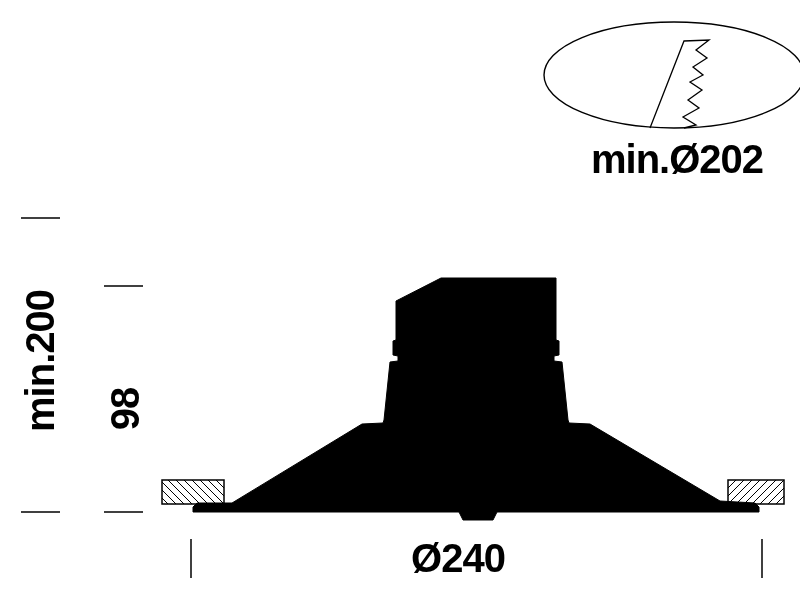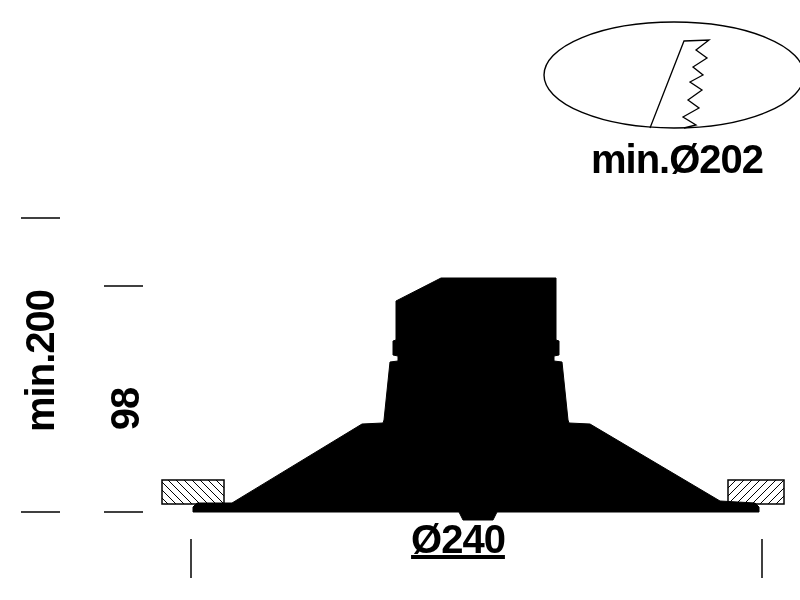--- a/index.html
+++ b/index.html
@@ -28,21 +28,21 @@
     letter-spacing: -1px;
     white-space: nowrap;
   }
   .label.center { text-align: center; }
   .label.vertical { transform: rotate(-90deg); }
   .callout-label { left: 575px; }
   #cutout-min { top: 138px; }
   #cutout-max { top: 178px; }
   #recess-depth { width: 160px; height: 42px; left: -56px; top: 340px; }
   #fixture-height { width: 80px; height: 42px; left: 69px; top: 388px; }
-  #flange-diameter { width: 200px; left: 342px; top: 518px; text-decoration: underline; }
+  #flange-diameter { width: 200px; left: 342px; top: 537px; }
 </style>
 </head>
 <body>
 
 <div class="canvas">
 
   <svg class="drawing-svg" width="800" height="600" viewBox="0 0 800 600">
     <defs>
       <pattern id="hatchBack" width="8" height="8" patternUnits="userSpaceOnUse">
         <path d="M0,0 L8,8 M-1,7 L1,9 M7,-1 L9,1" stroke="currentColor" stroke-width="1" fill="none"></path>

